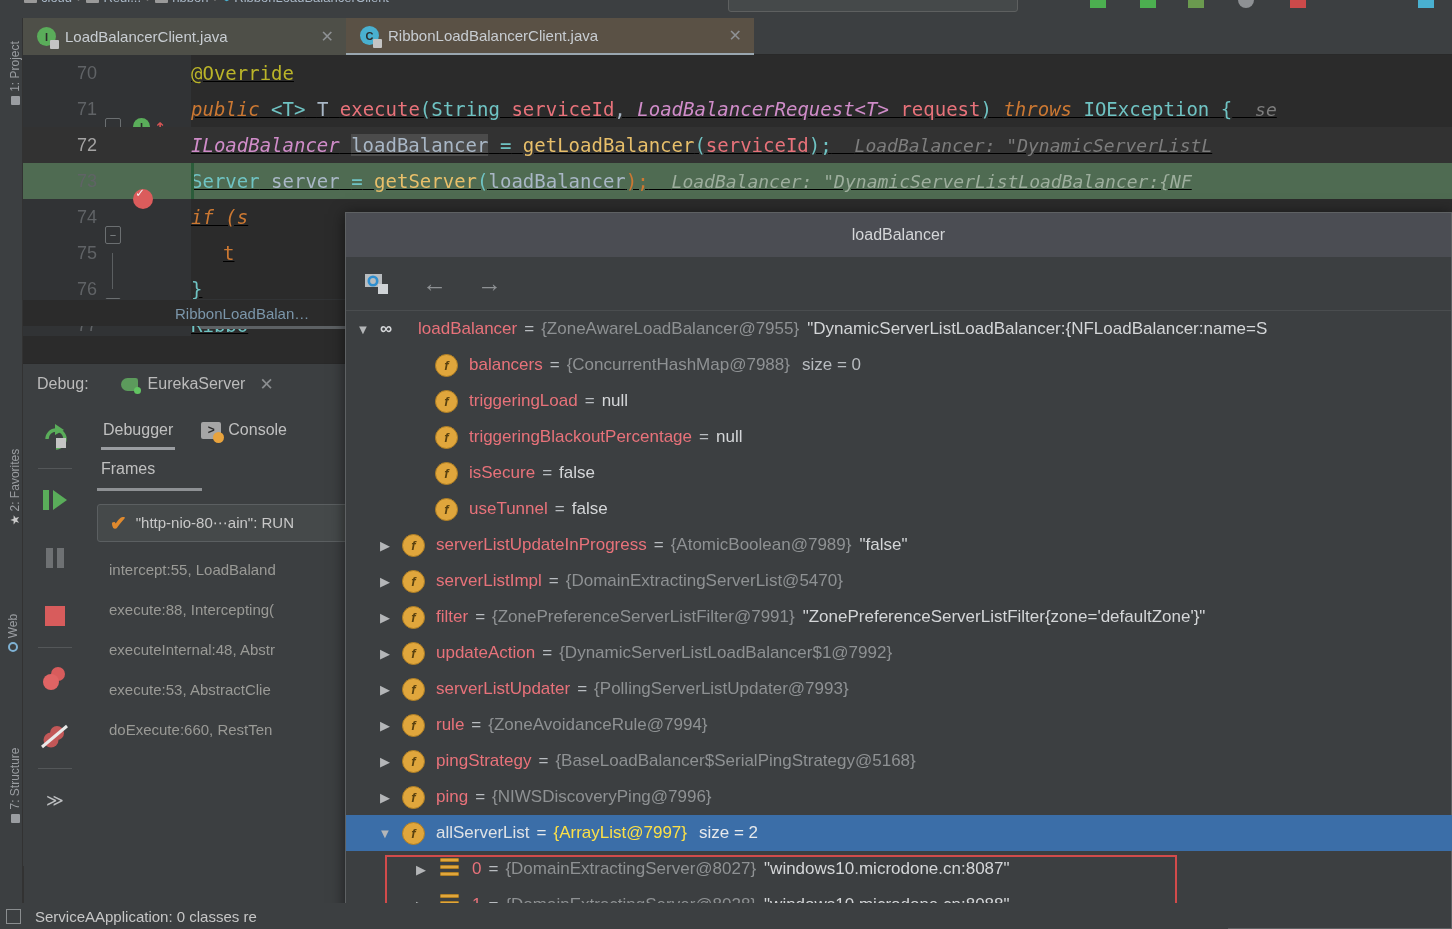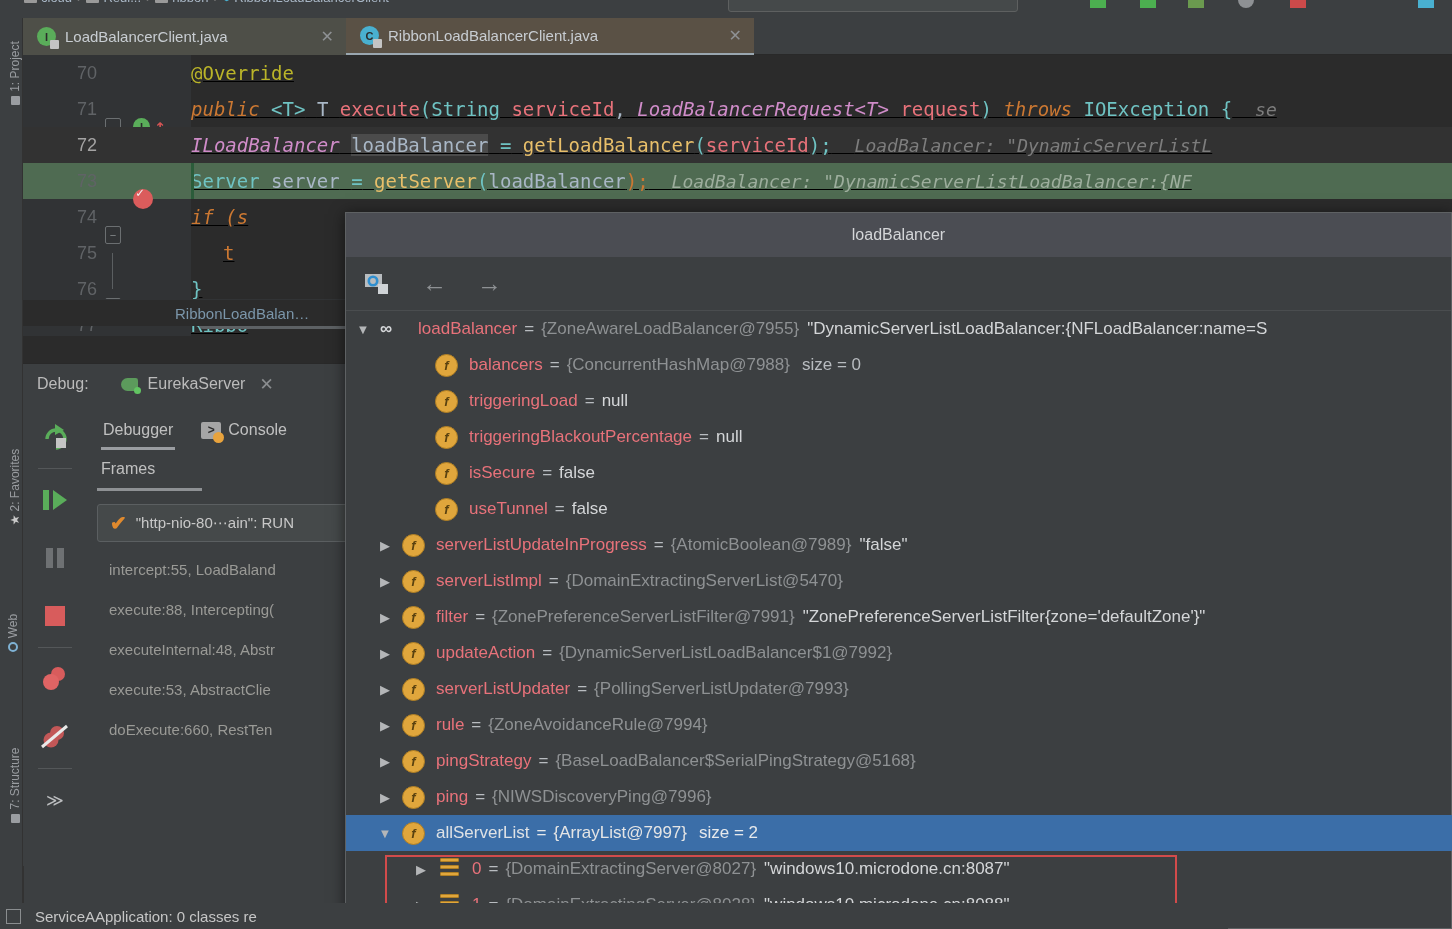--- a/index.html
+++ b/index.html
@@ -275,21 +275,21 @@
   .varicon.listico span:nth-child(3){ top:14px; }
   .glasses {
     width: 32px; flex:0 0 auto; color:#d4d6d8; font-size:17px; letter-spacing:-2px;
     margin-right: 6px; font-weight: bold;
   }
   .vname { color: #e8727a; }
   .varrow.sel .vname { color: #dfe2e5; }
   .veq { color: #b8bcc0; margin: 0 7px; }
   .varrow.sel .veq { color: #e6e9ec; }
   .vtype { color: #8e9193; }
-  .varrow.sel .vtype { color: #e5e5e5; }
+  .varrow.sel .vtype { color: #fde047; }
   .vstr { color: #d4d6d8; }
   .vnull { color: #d4d6d8; }
   .vsize { color: #b8bcc0; margin-left: 12px; }
   .varrow.sel .vsize { color: #e6e9ec; }
 
   .redbox {
     position: absolute; left: 385px; top: 855px; width: 792px; height: 68px;
     border: 2px solid #d24b4b; pointer-events: none;
   }
 

